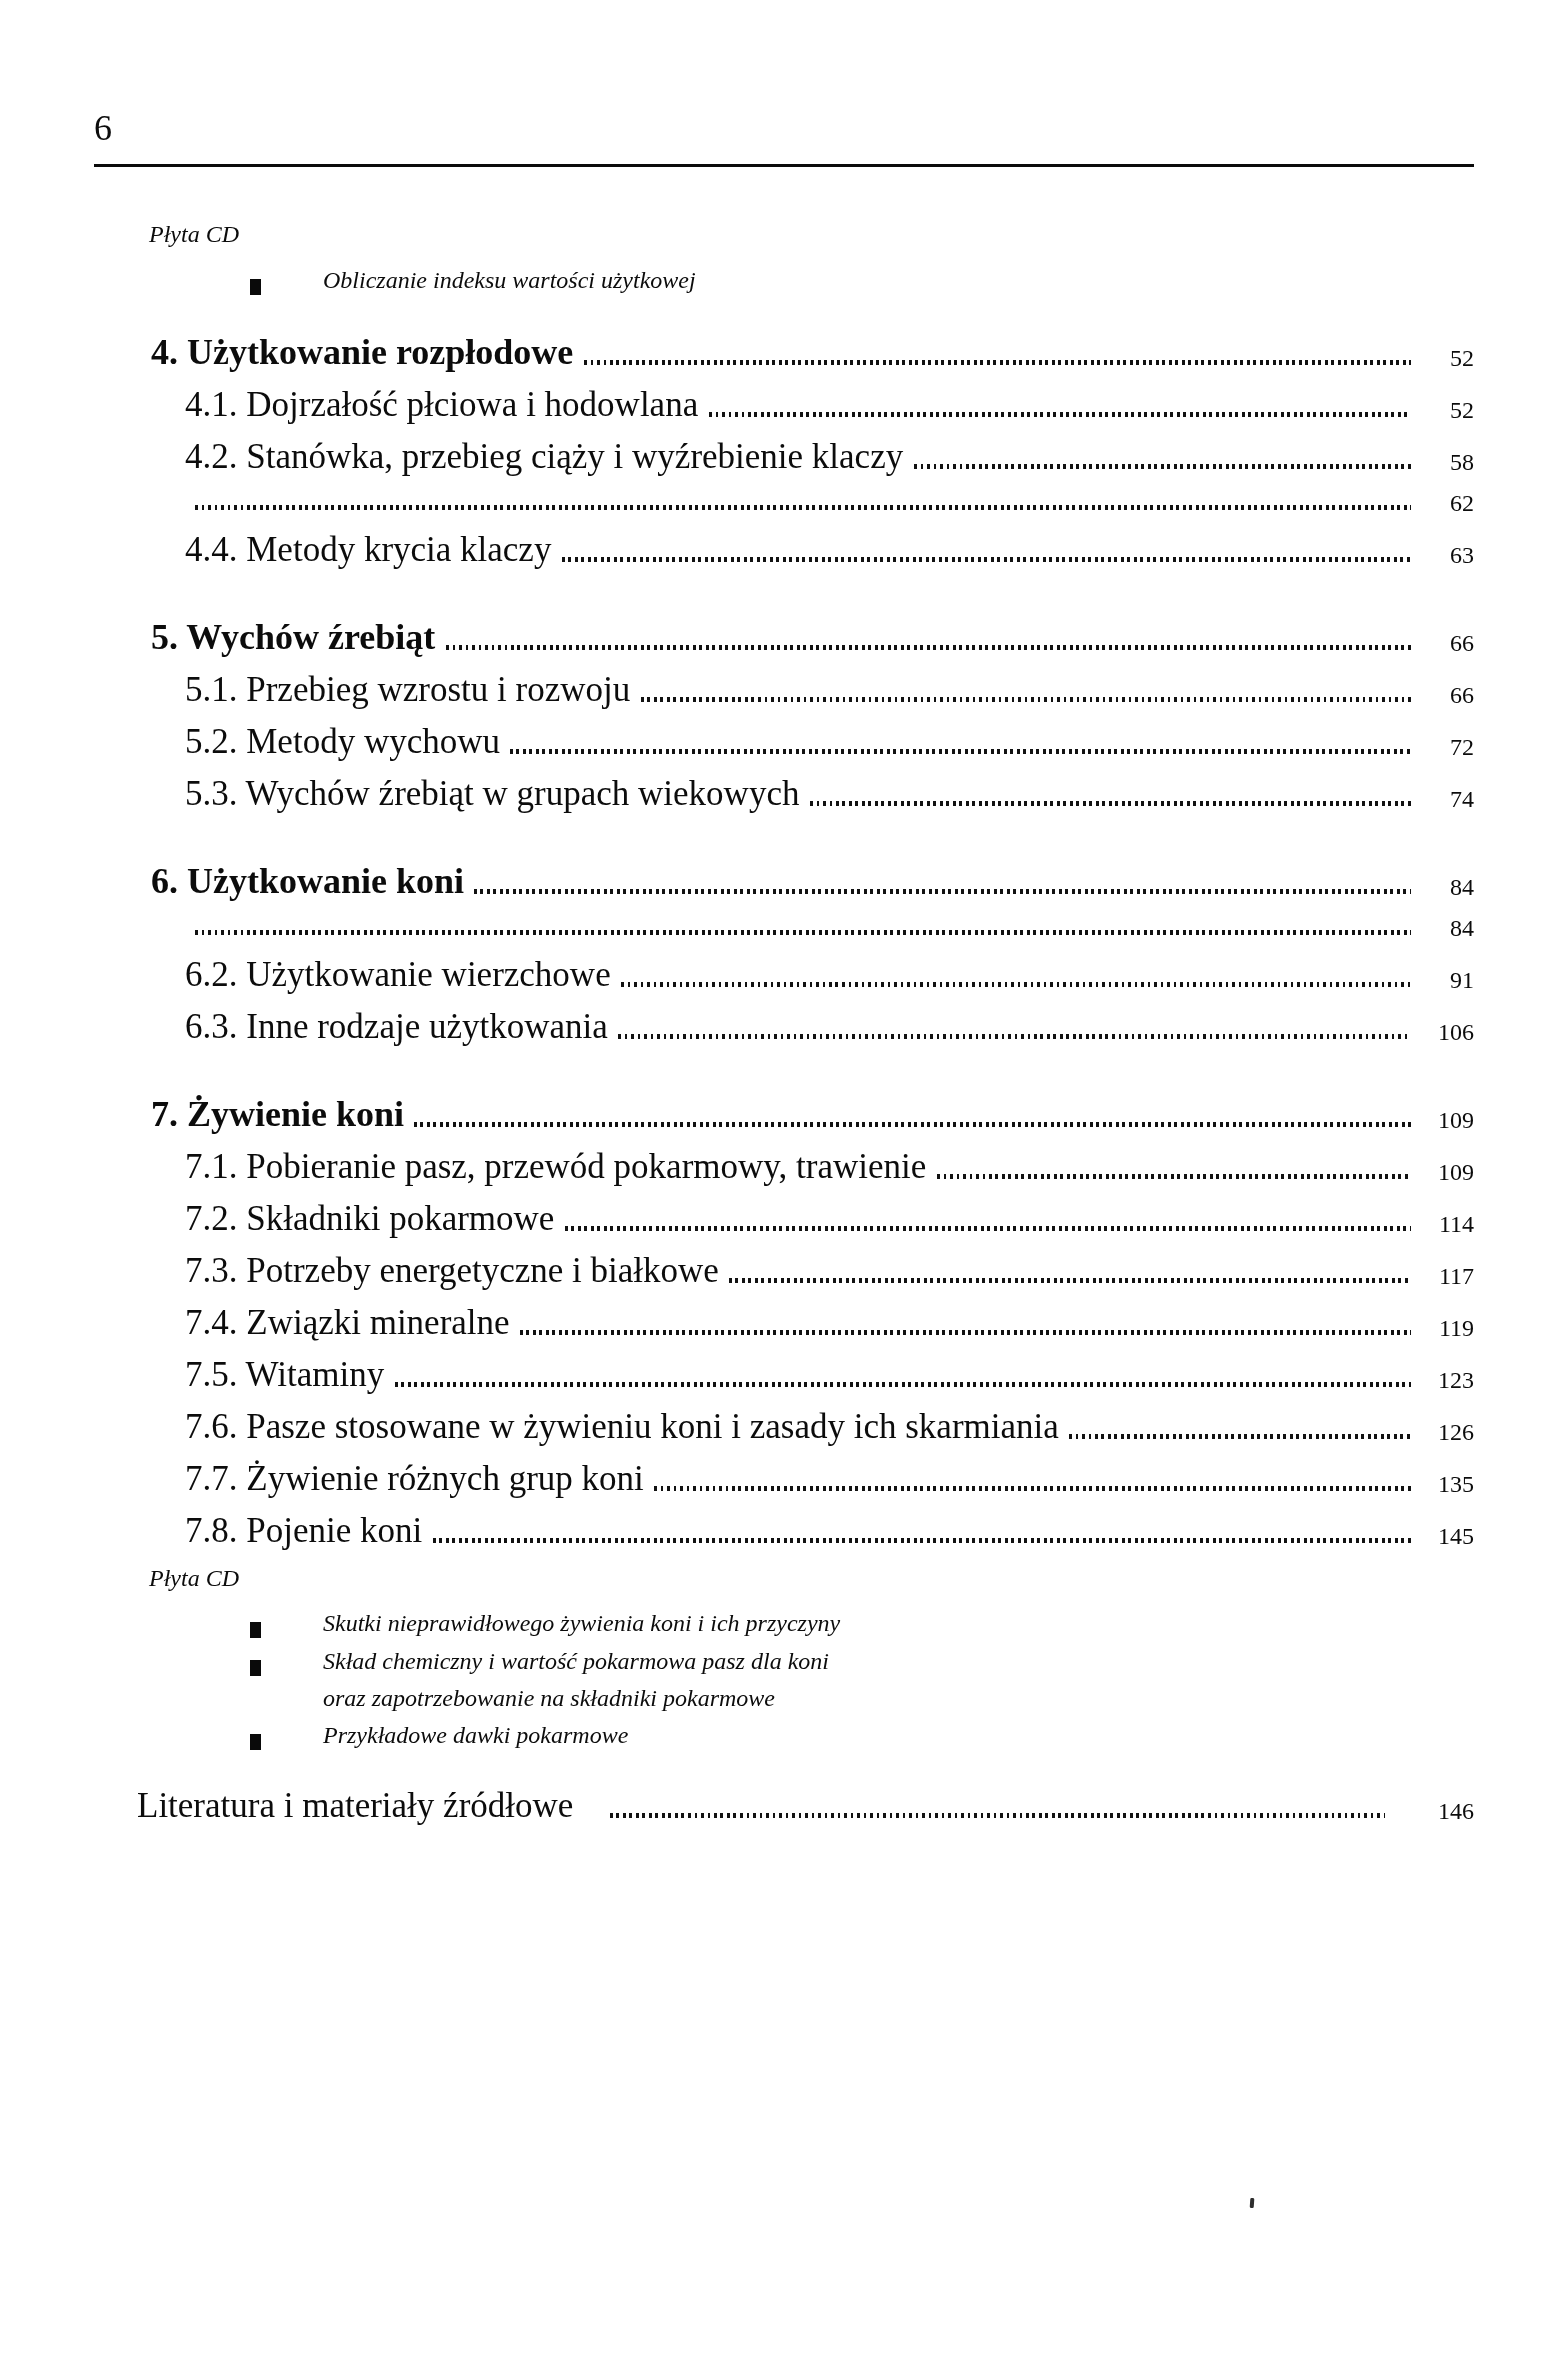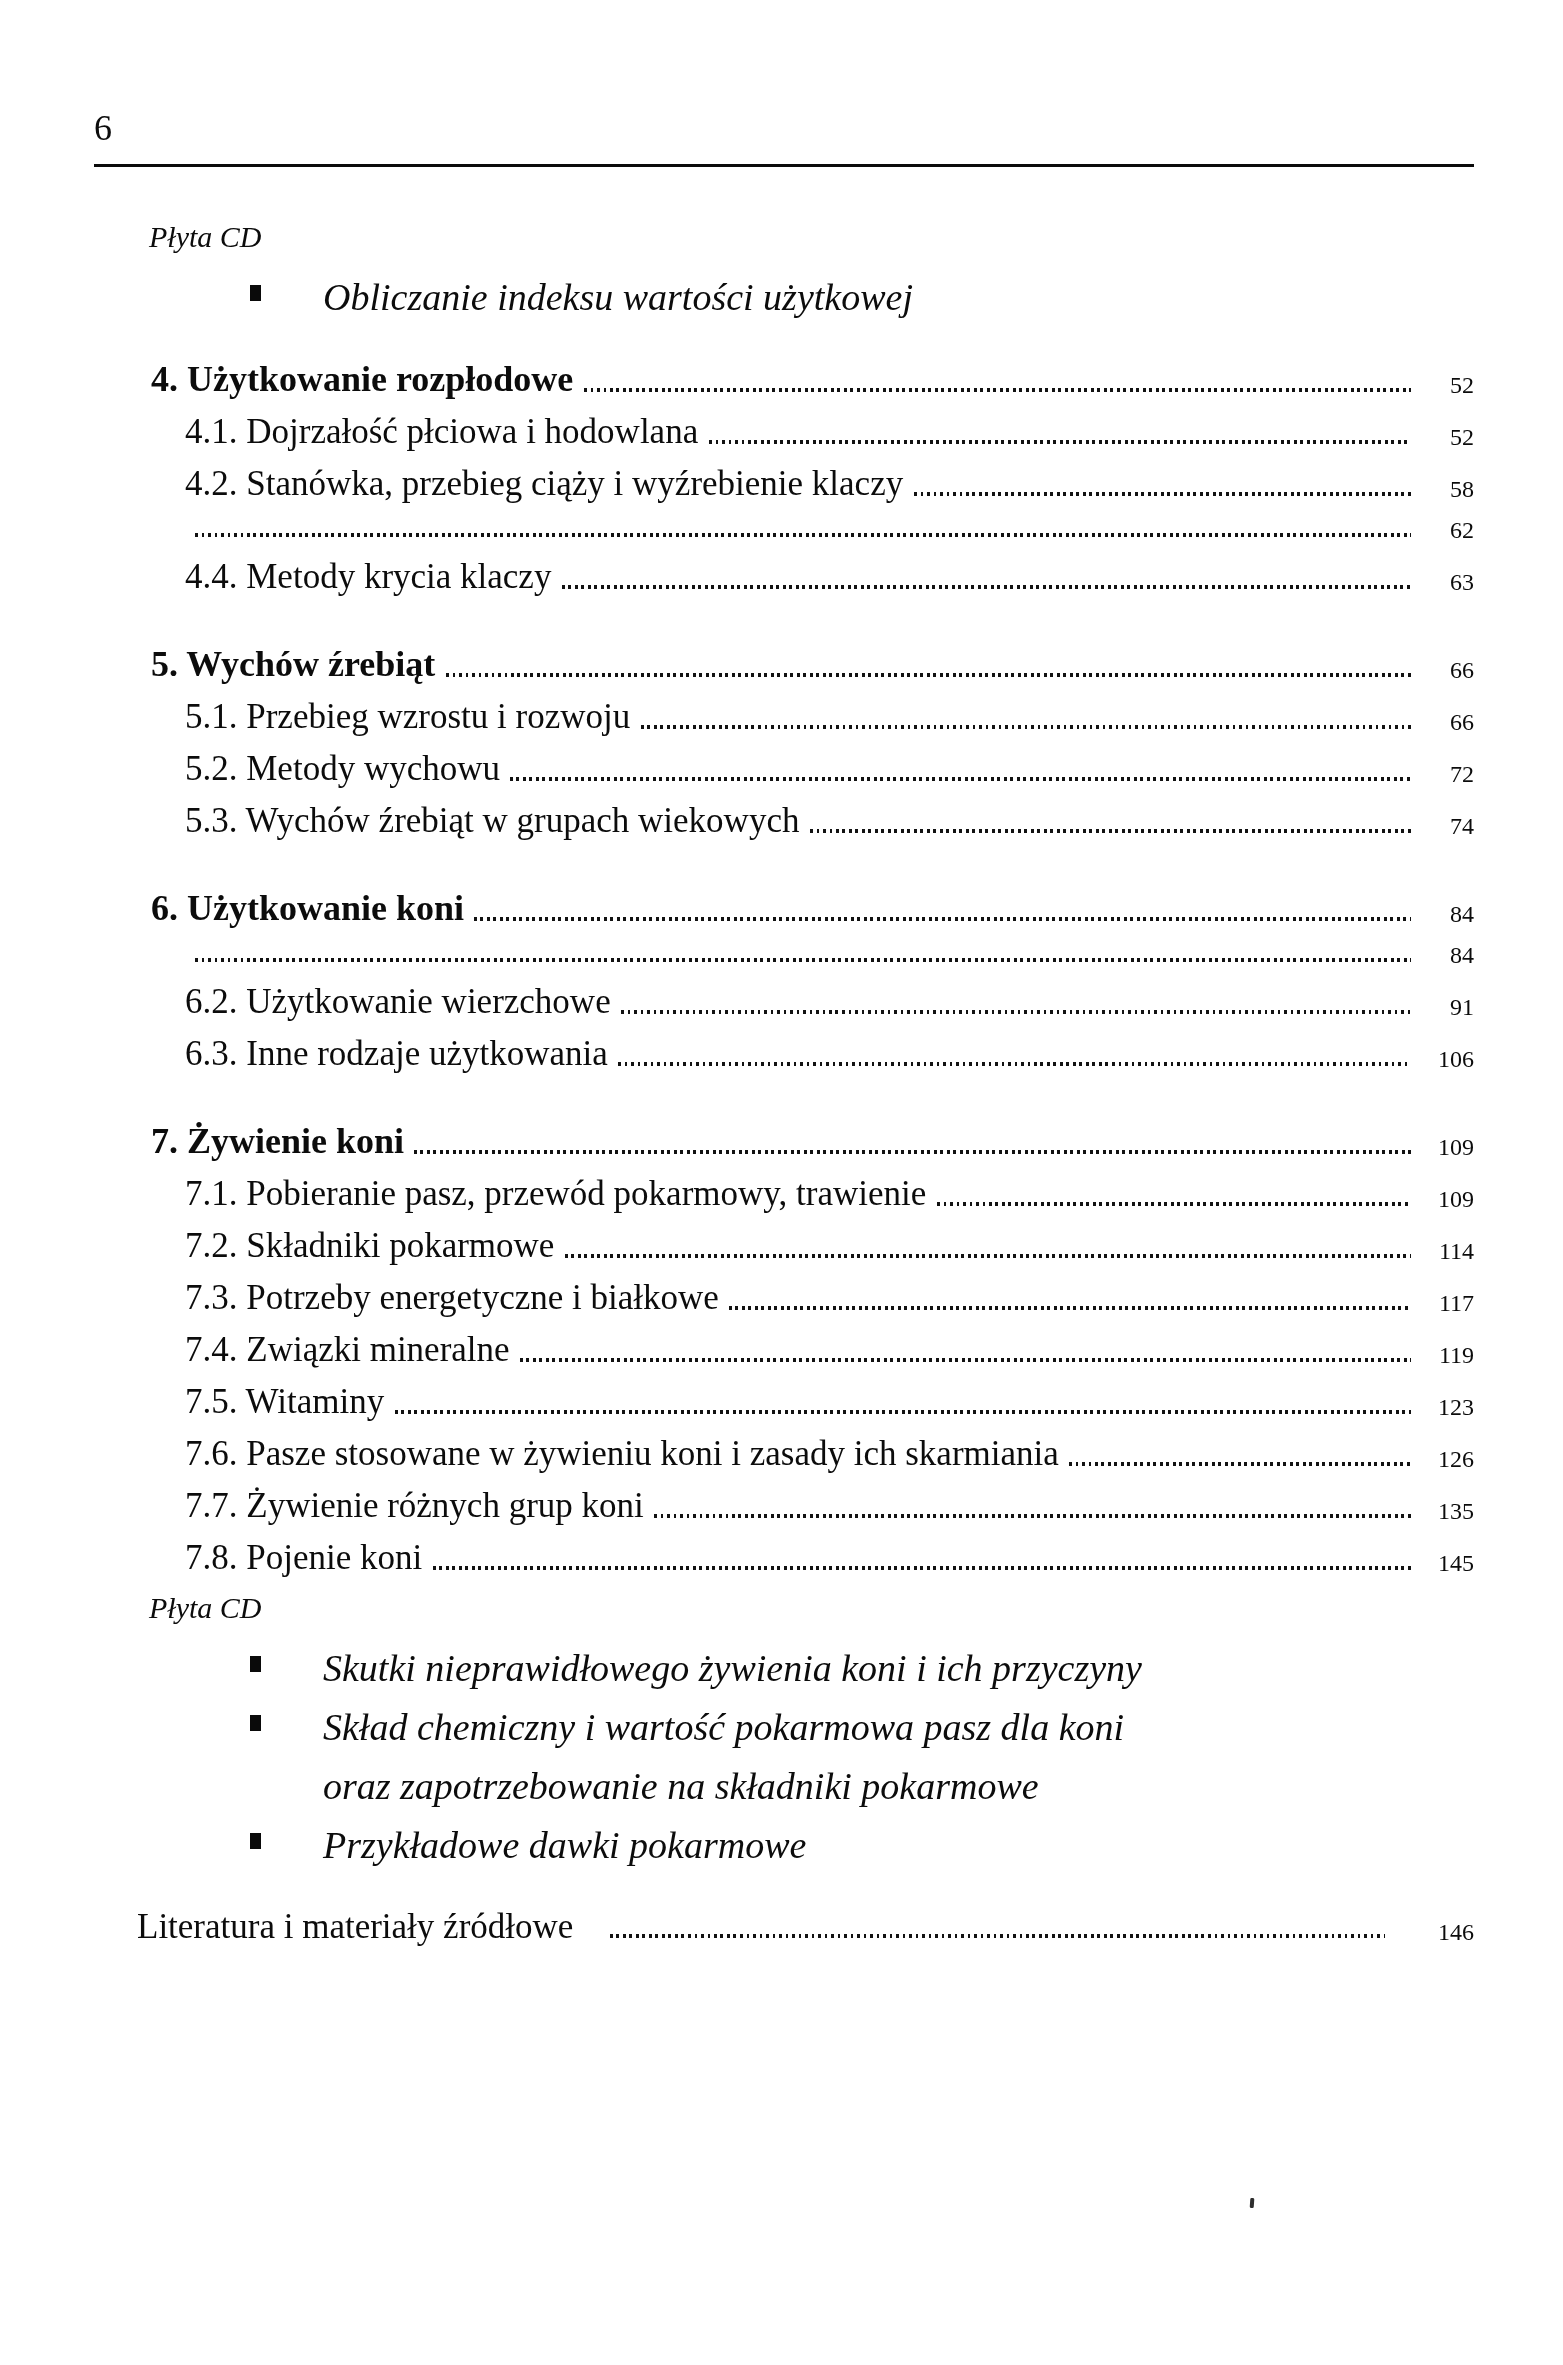--- a/index.html
+++ b/index.html
@@ -32,33 +32,33 @@
   .rule {
     margin-top: 18px;
     border: 0;
     border-top: 3.2px solid #0a0a0a;
     width: 100%;
     height: 0;
   }
 
   
   .cd-block .cd-label {
-    font-size: 30px;
+    font-size: 24px;
     line-height: 1;
     font-style: italic;
     padding-left: 55px;
   }
   .cd-top { margin-top: 55px; }
   .cd-items { margin-top: 15.6px; }
   .cd-item {
     display: flex;
     align-items: flex-start;
     margin-left: 156px;
     line-height: 1.55;
-    font-size: 38px;
+    font-size: 24px;
     font-style: italic;
   }
   .bullet {
     flex: none;
     width: 11px;
     height: 16px;
     background: #0a0a0a;
     margin-top: 17px;
   }
   .cd-text {

